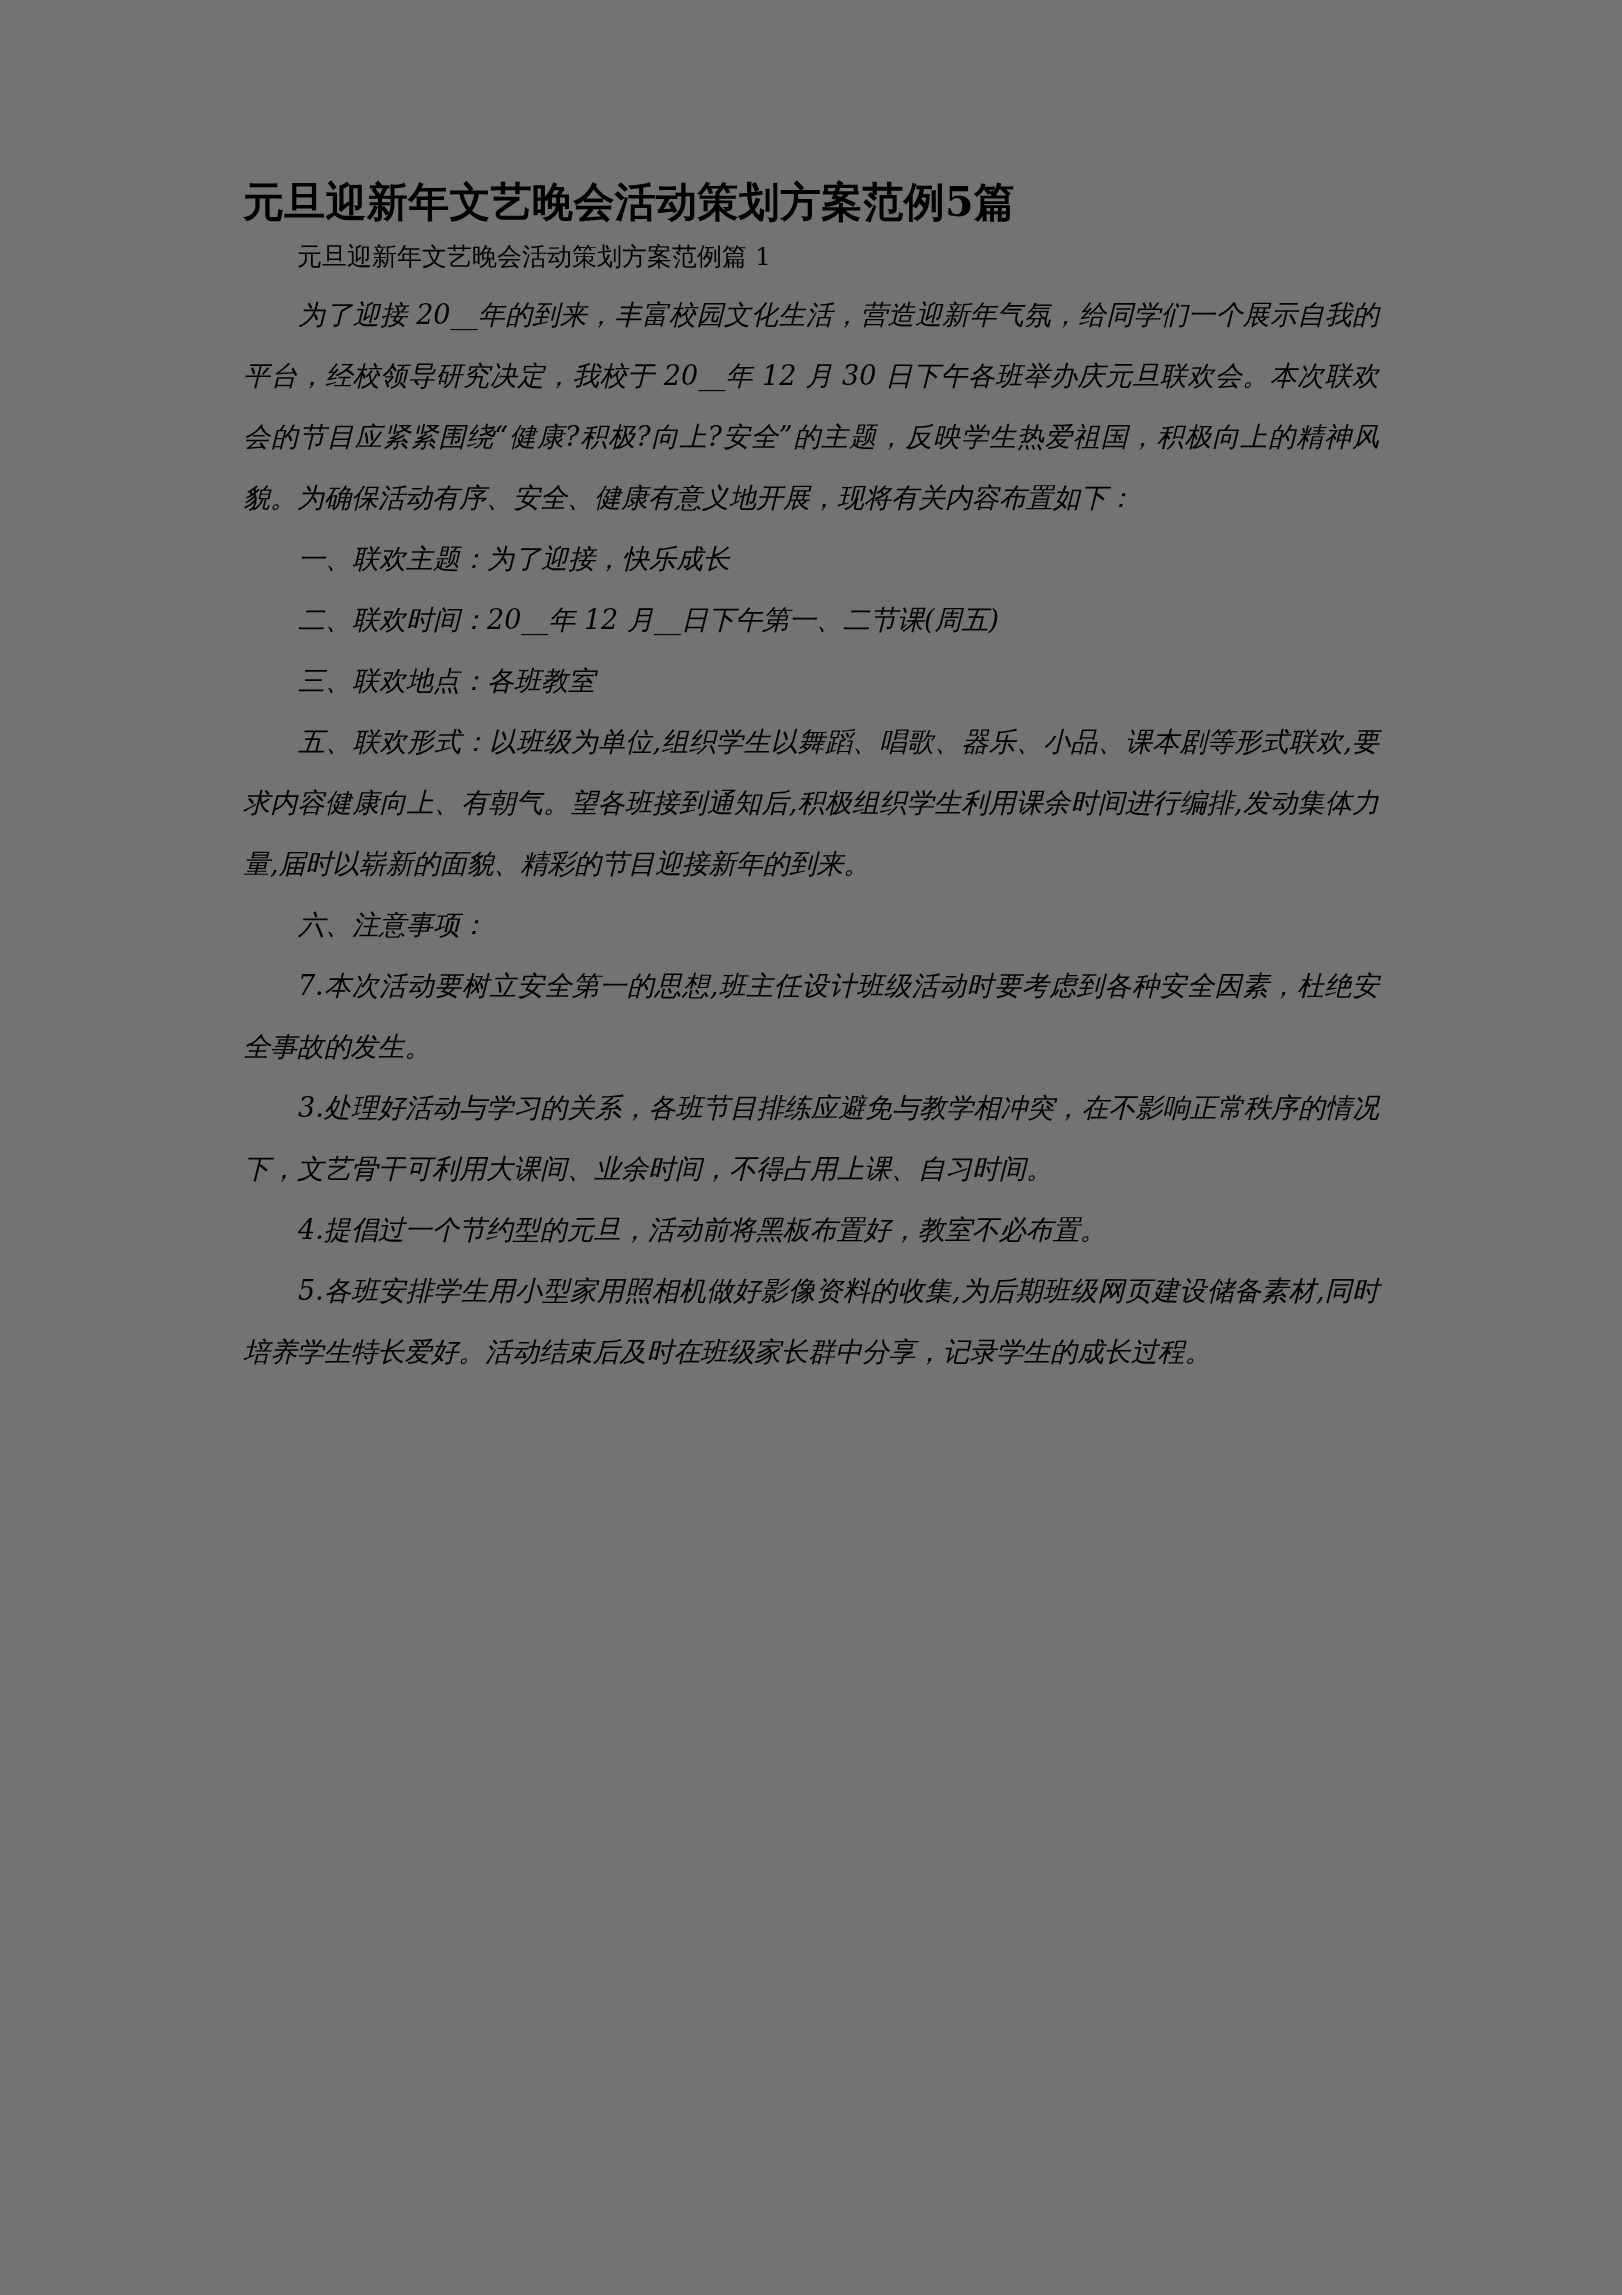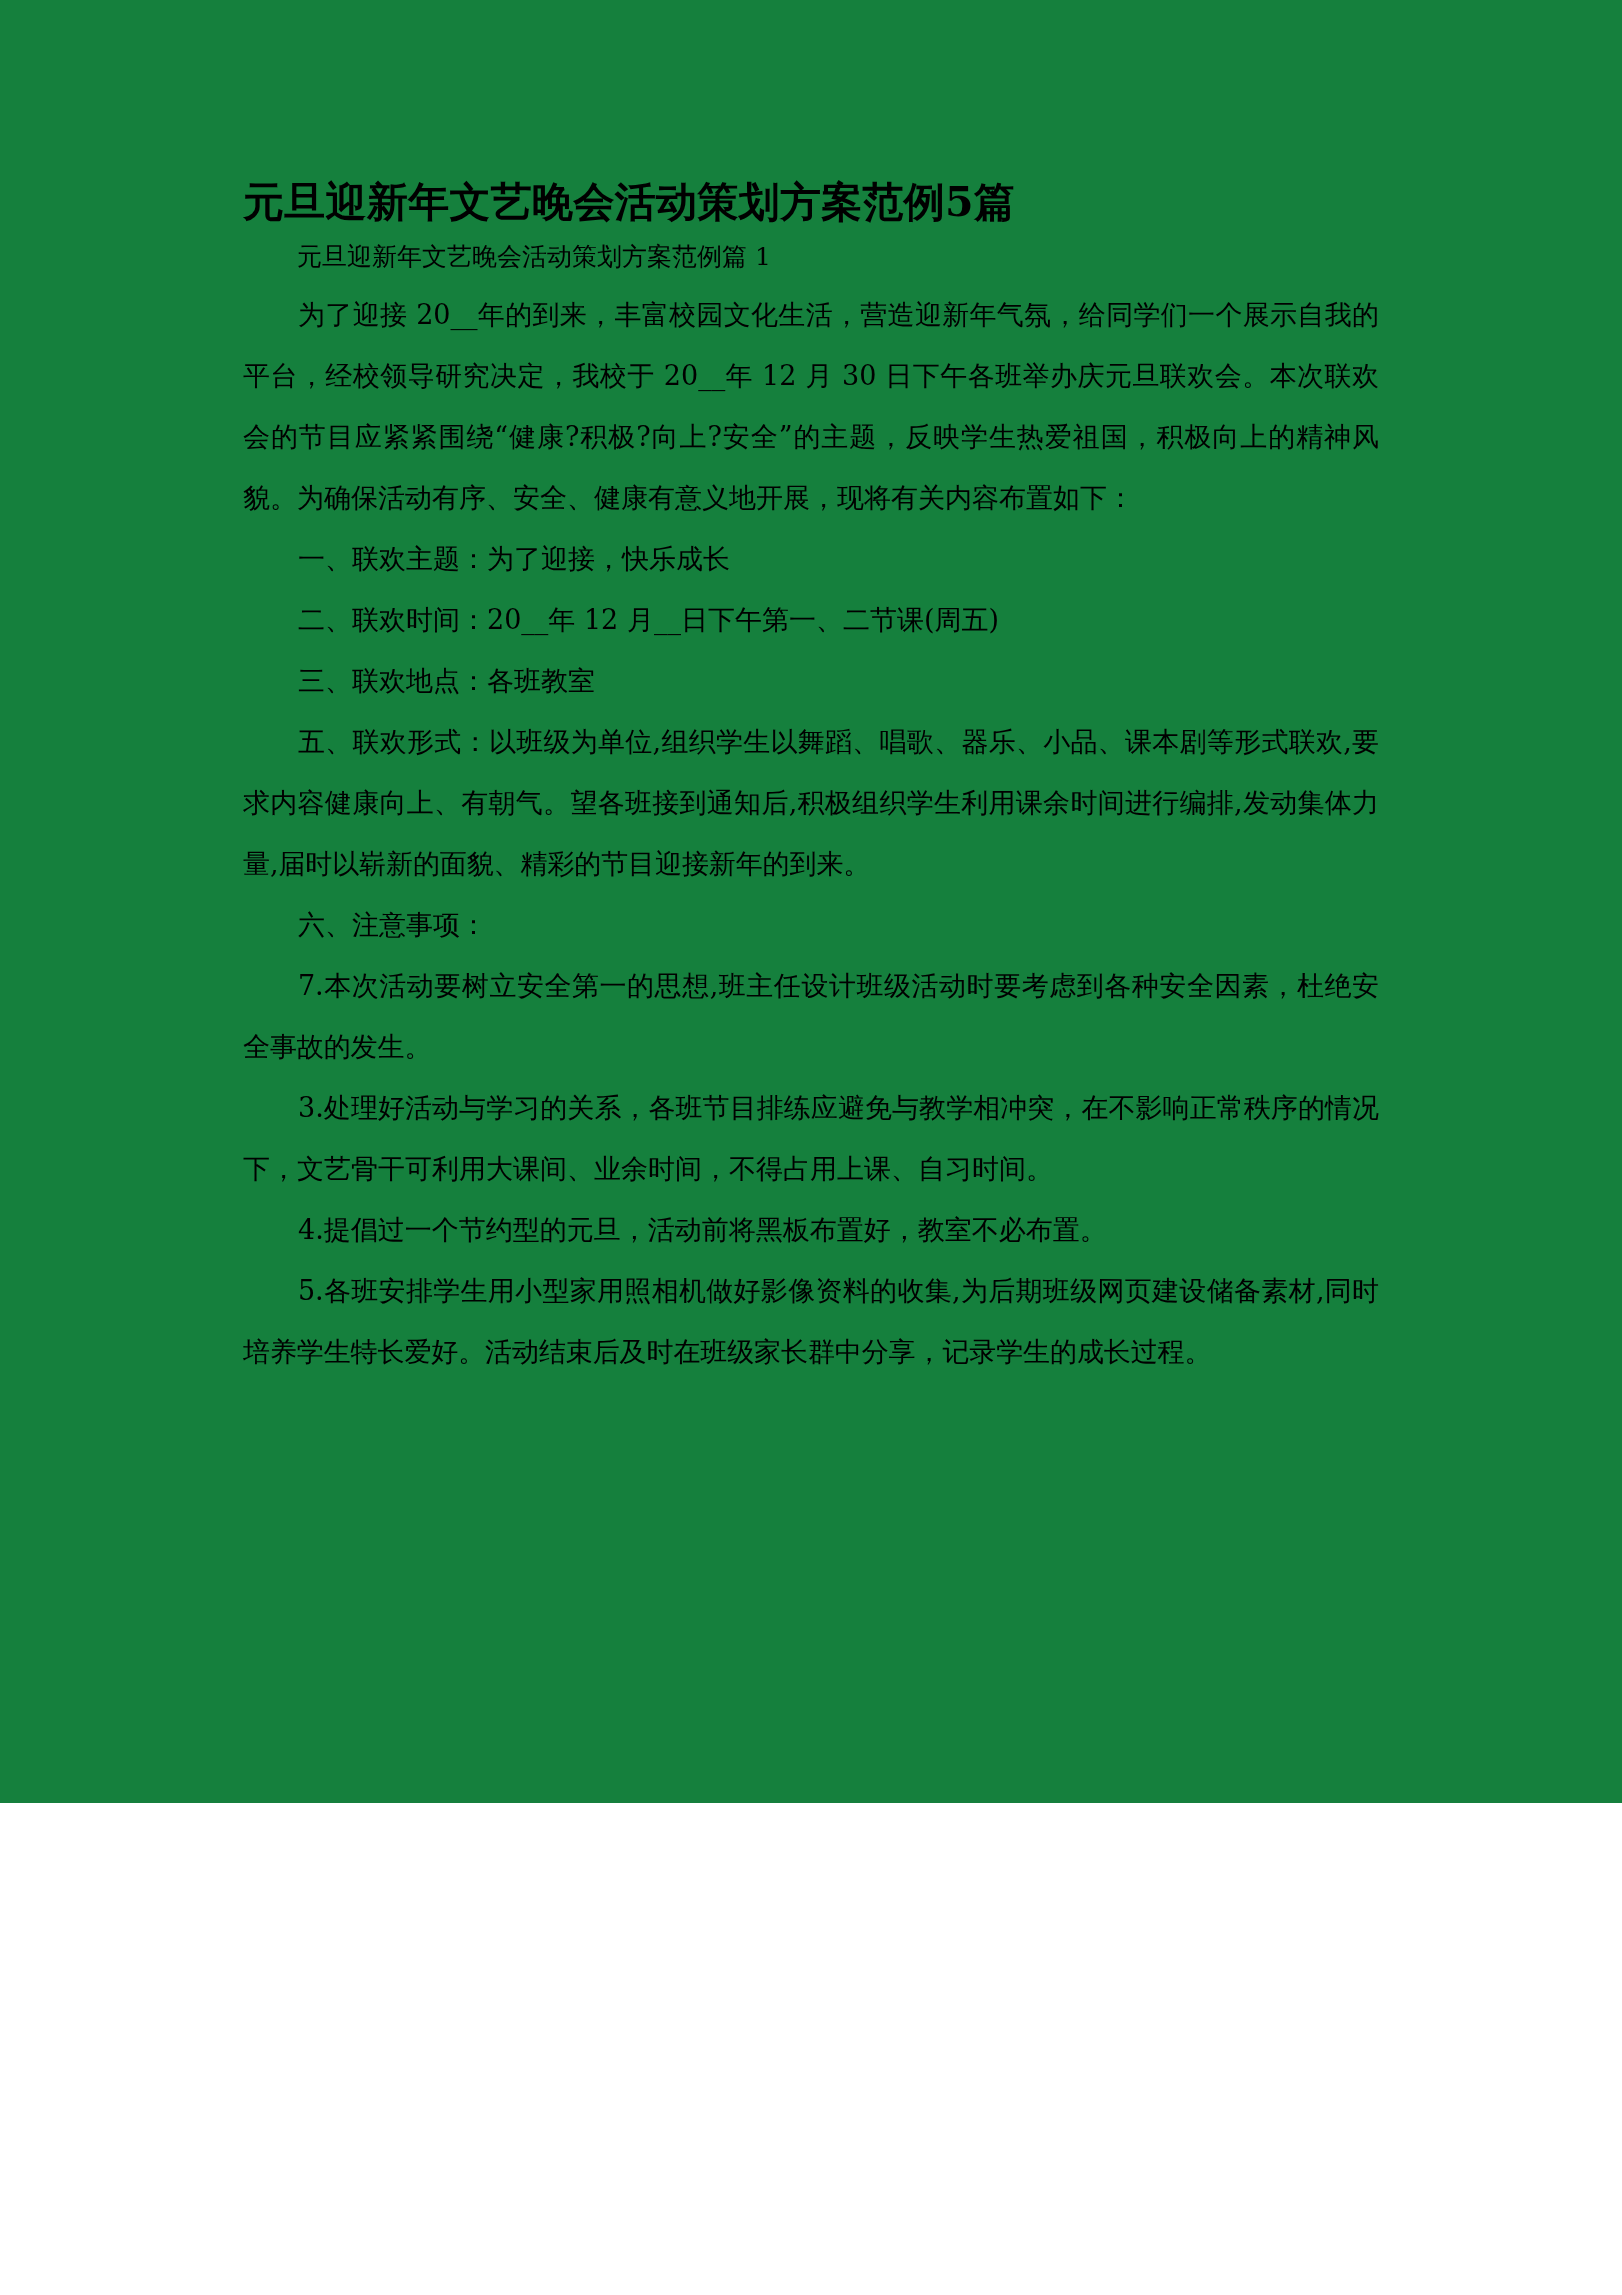--- a/index.html
+++ b/index.html
@@ -11,22 +11,22 @@
     width: 1623px;
     height: 2295px;
     font-family: "DejaVu Serif", "Liberation Serif", serif;
     color: #000000;
     -webkit-font-smoothing: antialiased;
   }
 
   .page {
     position: relative;
     width: 1623px;
-    height: 1803px;
-    background: #15803d;
+    height: 2295px;
+    background: #737373;
     box-sizing: border-box;
     overflow: hidden;
   }
 
   .content {
     position: absolute;
     left: 243px;
     top: 177px;
     width: 1136px;
   }
@@ -48,20 +48,21 @@
   }
 
   p.body {
     font-size: 27px;
     line-height: 61px;
     margin: 0;
     text-align: justify;
     text-justify: inter-ideograph;
     text-indent: 55px;
     word-break: break-all;
+    font-style: italic;
   }
 
   p.body.tight {
     letter-spacing: -0.1px;
   }
 </style>
 </head>
 <body>
 
 <div class="page">

